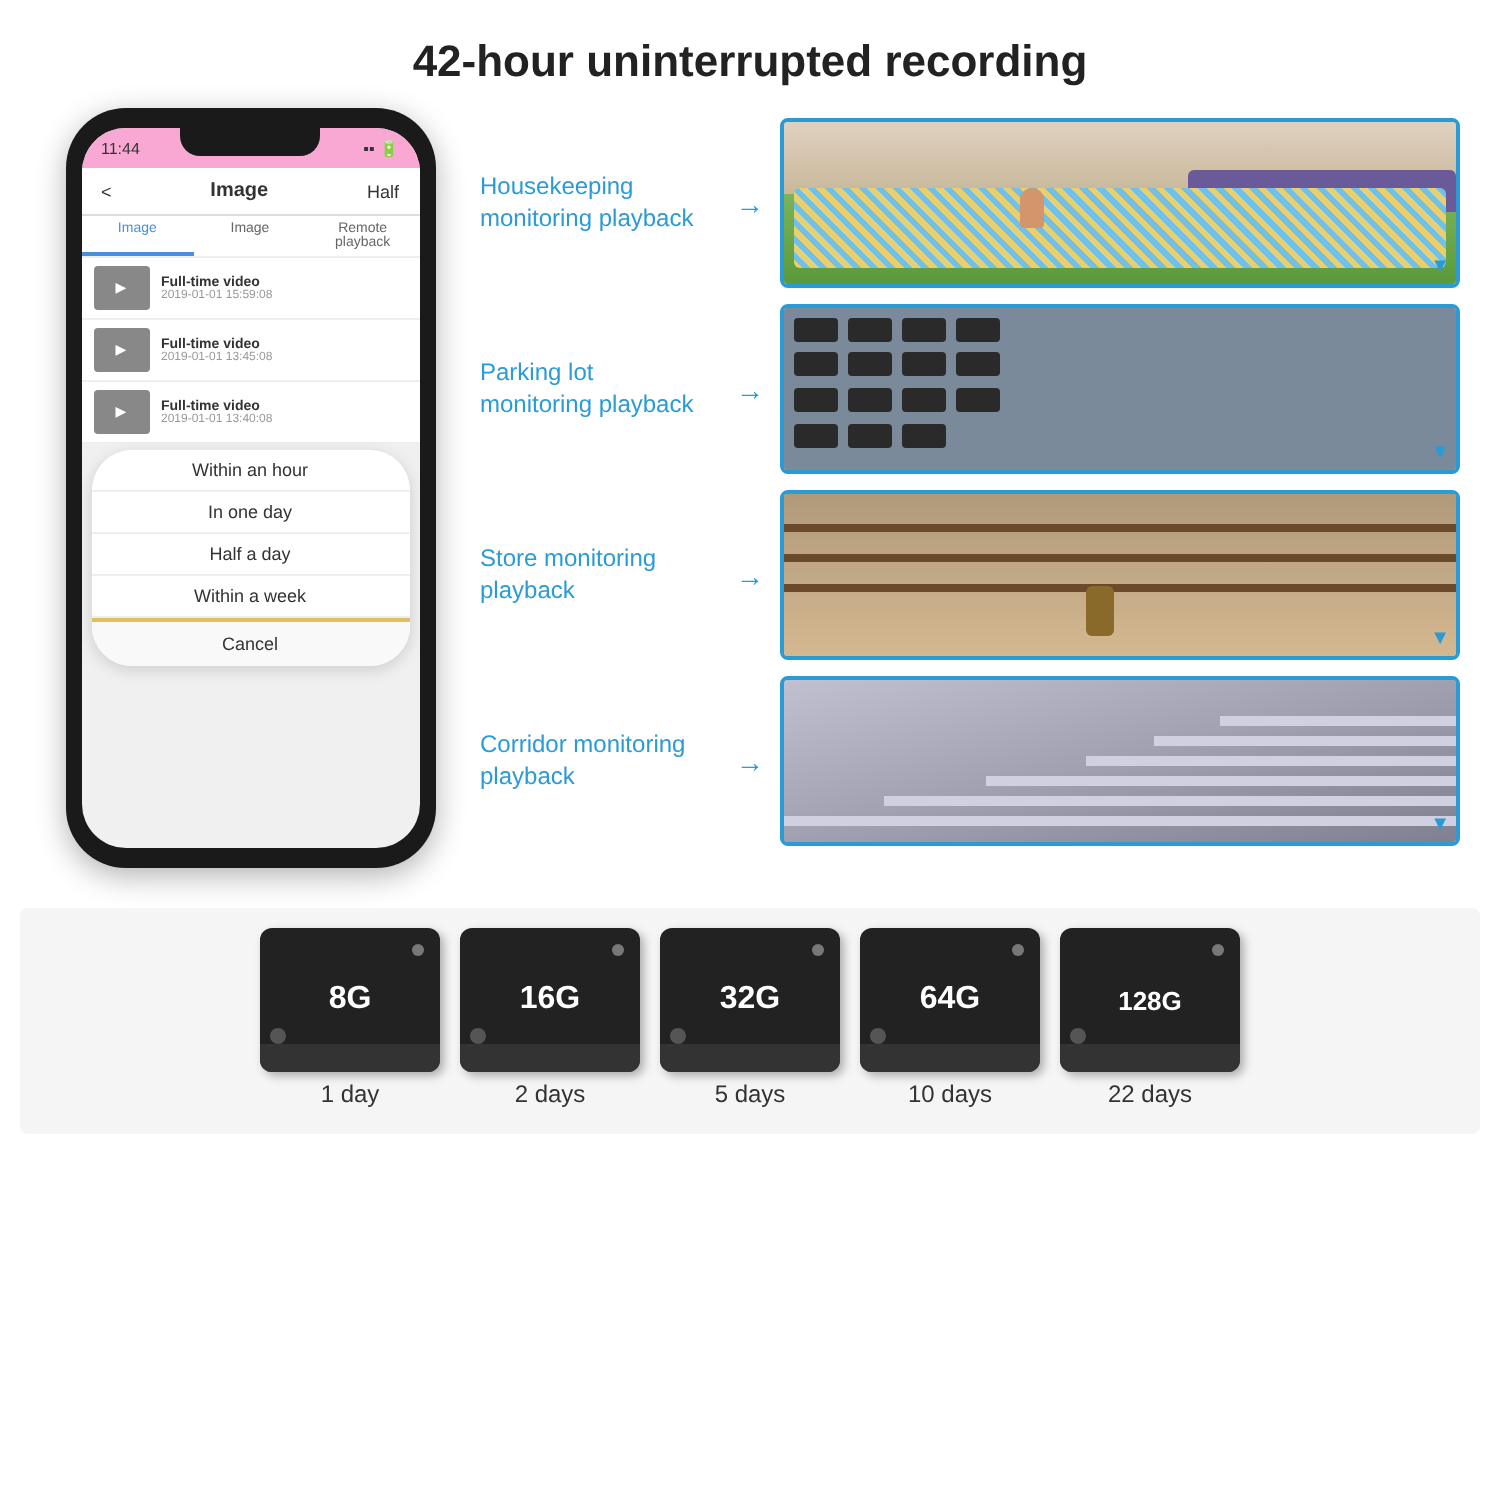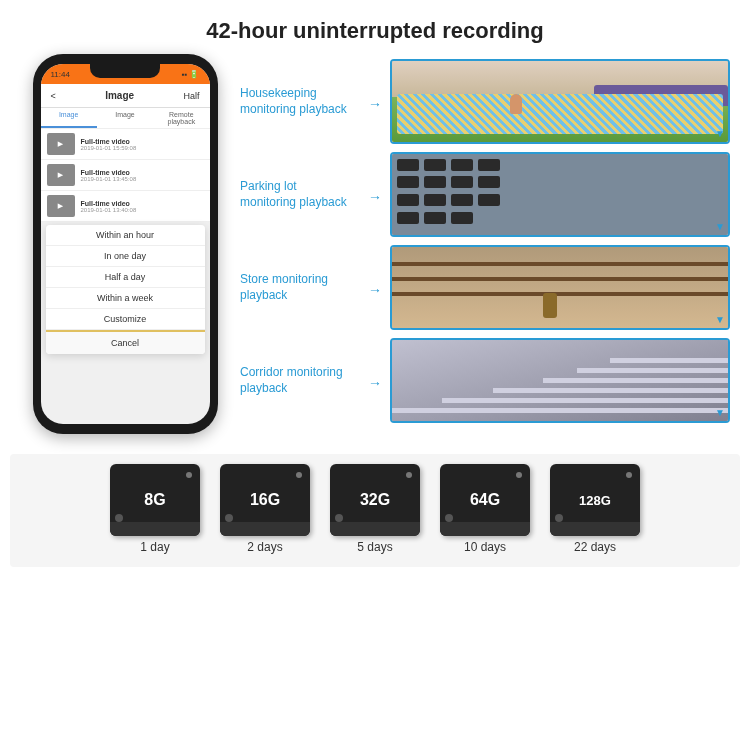--- a/index.html
+++ b/index.html
@@ -63,21 +63,21 @@
     .phone-screen {
       width: 100%;
       height: 100%;
       background: #f0f0f0;
       border-radius: 22px;
       overflow: hidden;
       position: relative;
     }
 
     .phone-status-bar {
-      background: #f97316;
+      background: #f9a8d4;
       height: 20px;
       display: flex;
       justify-content: space-between;
       align-items: center;
       padding: 0 10px;
       font-size: 8px;
       color: #333;
     }
 
     .phone-nav-bar {
@@ -152,21 +152,21 @@
     }
 
     .video-date {
       font-size: 6px;
       color: #999;
     }
 
     
     .phone-dropdown {
       background: rgba(255,255,255,0.97);
-      border-radius: 4px;
+      border-radius: 20px;
       margin: 3px 5px;
       overflow: hidden;
       box-shadow: 0 2px 8px rgba(0,0,0,0.15);
     }
 
     .dropdown-item {
       text-align: center;
       padding: 5px 10px;
       font-size: 9px;
       color: #333;
@@ -235,21 +235,21 @@
       flex-direction: column;
       align-items: center;
       padding: 10px 10px 5px;
       background: #f5f5f5;
       margin: 0 10px 5px;
       border-radius: 4px;
     }
 
     .storage-cards {
       display: flex;
-      gap: 20px;
+      gap: 10px;
       justify-content: center;
       margin-bottom: 8px;
     }
 
     .sd-card-wrapper {
       display: flex;
       flex-direction: column;
       align-items: center;
       gap: 4px;
     }
@@ -472,21 +472,20 @@
               <div class="video-date">2019-01-01 13:40:08</div>
             </div>
           </div>
         </div>
 
         <div class="phone-dropdown">
           <div class="dropdown-item">Within an hour</div>
           <div class="dropdown-item">In one day</div>
           <div class="dropdown-item">Half a day</div>
           <div class="dropdown-item">Within a week</div>
-          <div class="dropdown-item">Customize</div>
           <div class="dropdown-cancel">Cancel</div>
         </div>
       </div>
     </div>
   </div>
 
   <div class="monitoring-container">
 
     <div class="monitoring-item">
       <div class="monitoring-label">Housekeeping<br>monitoring playback</div>

